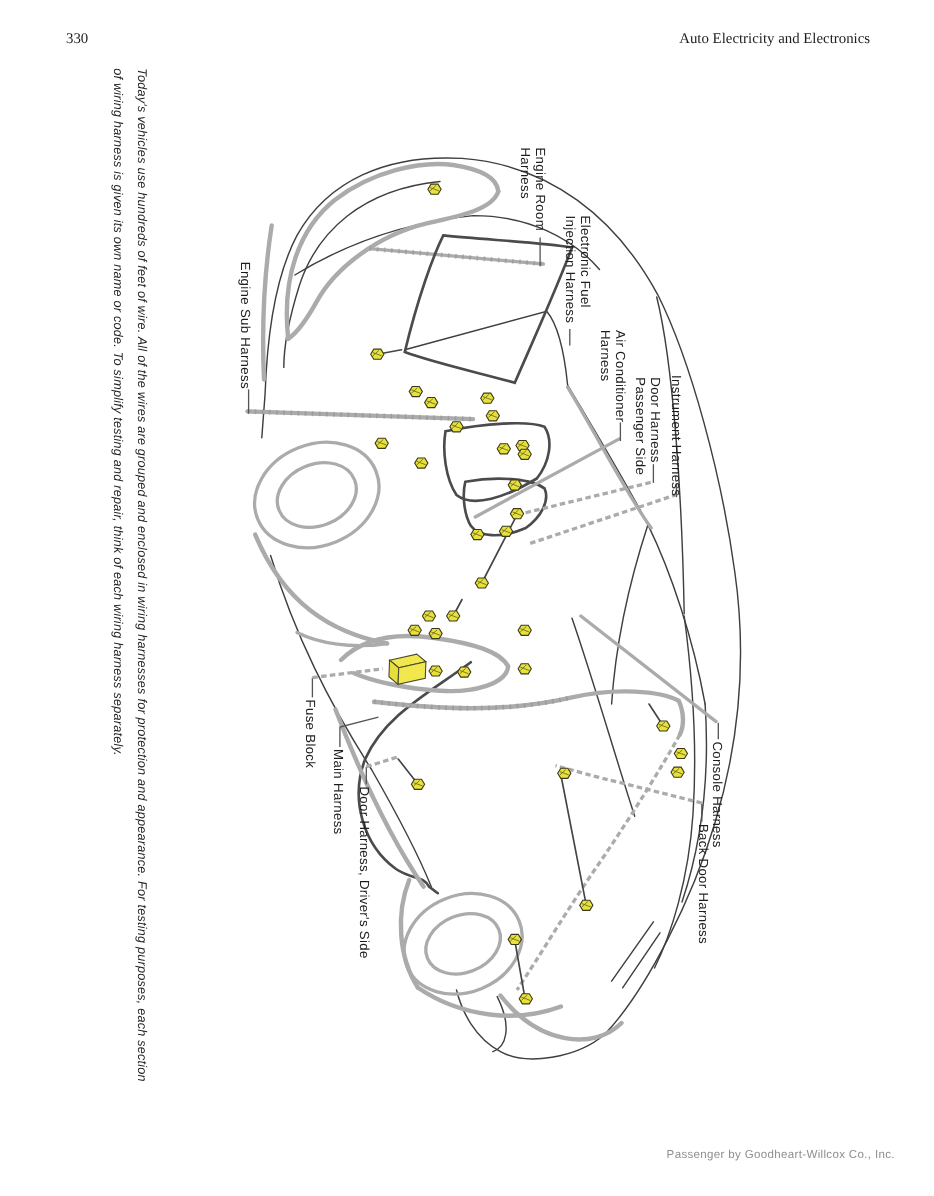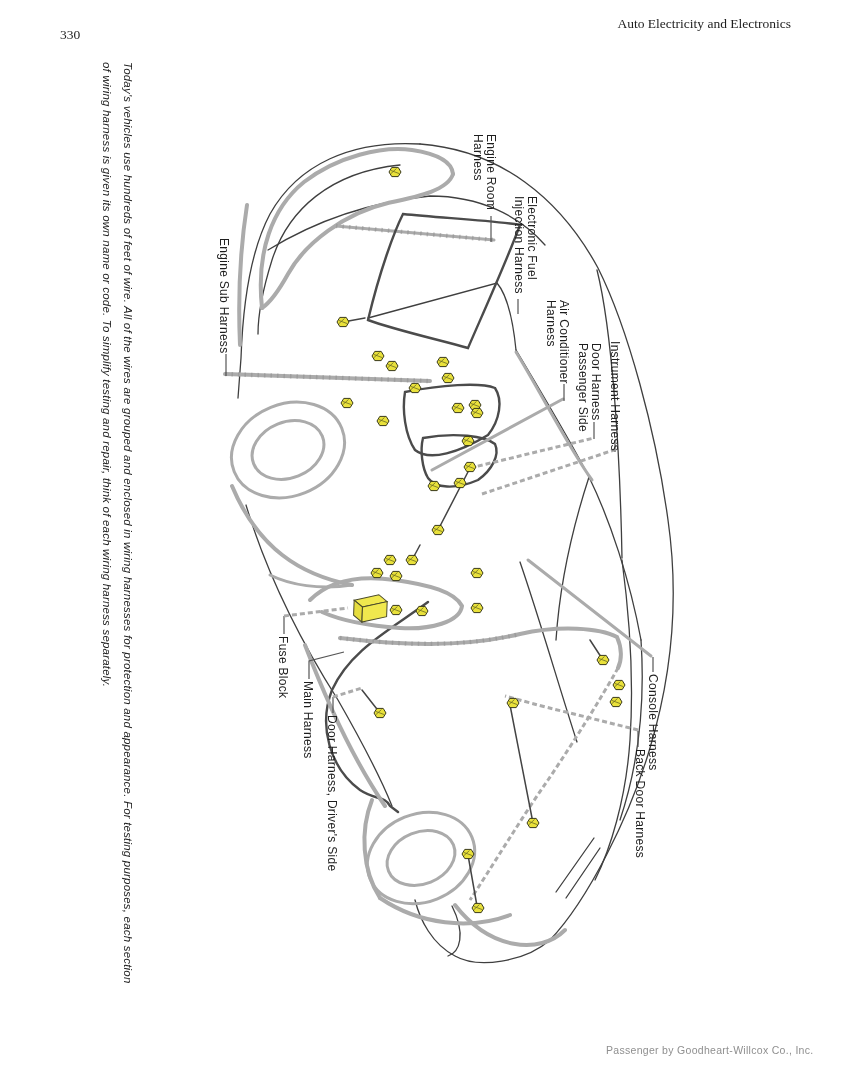--- a/index.html
+++ b/index.html
@@ -8,21 +8,21 @@
     width: 849px; height: 1087px;
     background: #ffffff;
     overflow: hidden;
     font-family: "Liberation Sans", sans-serif;
   }
   .page-number {
     position: absolute; left: 60px; top: 27px;
     font: 13.5px "Liberation Serif", serif; color: #1d1d1d;
   }
   .header-title {
-    position: absolute; right: 58px; top: 16px;
+    position: absolute; right: 58px; top: 27px;
     font: 13.5px "Liberation Serif", serif; color: #1d1d1d;
   }
   .caption {
     position: absolute; left: 96px; top: 62px;
     writing-mode: vertical-rl; text-orientation: mixed;
     font: italic 11.5px "Liberation Sans", sans-serif;
     color: #222; letter-spacing: 0.2px; line-height: 21px;
   }
   .caption .cap-line { display: block; white-space: nowrap; }
   .vlabel {

